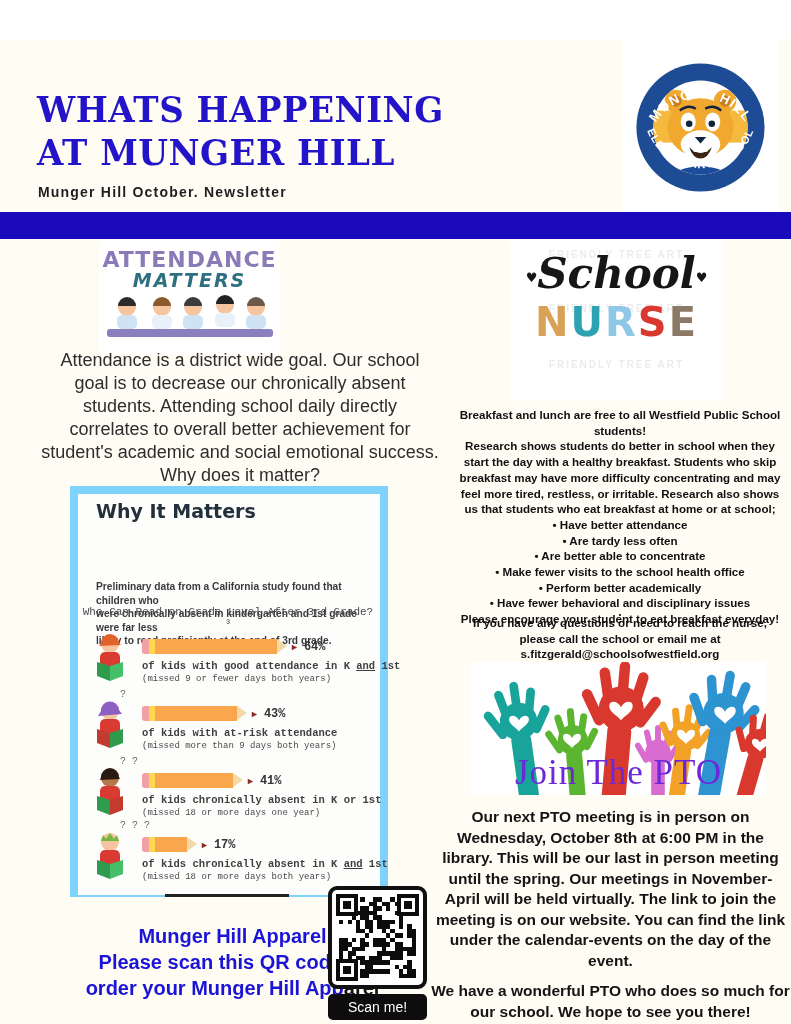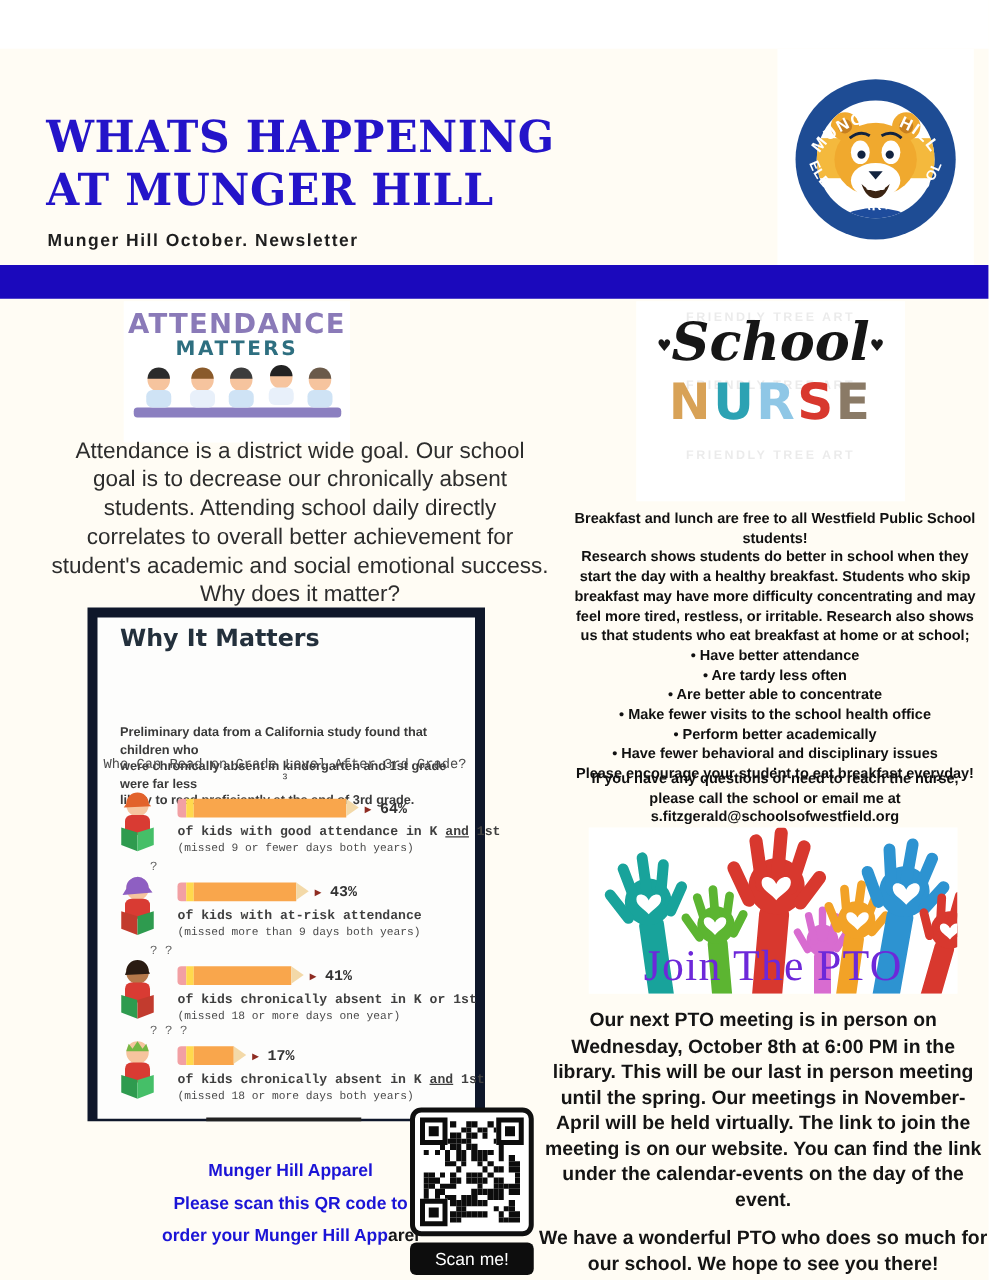--- a/index.html
+++ b/index.html
@@ -17,26 +17,26 @@
 
   .bar{position:absolute;left:0;width:791px;}
   .bar.blue{top:173px;height:27px;}
   .bar.yellow{top:985px;height:24px;}
 
   
   .att-img{position:absolute;left:99px;top:202px;width:181px;height:113px;background:#fff;
         text-align:center;overflow:hidden;}
   .att-img .l1{margin-top:6px;font-family:"DejaVu Sans",sans-serif;font-weight:bold;font-size:22px;
         letter-spacing:1px;color:#8A7AB8;}
-  .att-img .l2{font-family:"DejaVu Sans",sans-serif;font-weight:bold;font-size:16px;
-        letter-spacing:2px;color:#2E6F80;margin-top:-3px;}
+  .att-img .l2{font-family:"DejaVu Sans",sans-serif;font-weight:bold;font-size:19px;
+        letter-spacing:2px;color:#2E6F80;margin-top:-3px;font-style:italic;}
   .att-para{position:absolute;left:25px;top:310px;width:430px;text-align:center;font-size:18px;
         line-height:23px;color:#2d2d2d;white-space:pre-line;}
 
-  .info-card{position:absolute;left:70px;top:447px;width:318px;height:411px;background:#0f172a;}
+  .info-card{position:absolute;left:70px;top:447px;width:318px;height:411px;background:#7dd3fc;}
   .info-inner{position:absolute;left:8px;top:8px;right:8px;bottom:2px;background:#FDFDFC;}
   .info-head{position:absolute;left:18px;top:6px;font-family:"DejaVu Sans",sans-serif;
         font-weight:bold;font-size:19px;color:#23303c;}
   .info-para{position:absolute;left:18px;width:268px;font-size:10.2px;font-weight:bold;
         color:#3a3a3a;line-height:13.5px;white-space:pre-line;}
   .info-para.p1{top:36px;}
   .info-para.p2{top:86px;}
   .info-chart-title{position:absolute;left:4px;top:112px;width:292px;text-align:center;
         font-family:"Liberation Mono",monospace;font-size:11px;color:#4a4a4a;}
   .chart-row{position:absolute;left:14px;width:286px;height:64px;}
@@ -53,21 +53,21 @@
   .pencil-line .arrow{color:#8E2B21;font-size:9px;margin-left:3px;}
   .pencil-line .pct{font-family:"Liberation Mono",monospace;font-weight:bold;font-size:12px;
         color:#333;margin-left:5px;}
   .chart-row .cap{position:absolute;left:50px;top:30px;font-family:"Liberation Mono",monospace;
         font-size:10.5px;font-weight:bold;color:#3f3f3f;white-space:nowrap;}
   .chart-row .cap .u{text-decoration:underline;}
   .chart-row .sub{position:absolute;left:50px;top:44px;font-family:"Liberation Mono",monospace;
         font-size:9px;color:#4a4a4a;white-space:nowrap;}
   .info-bottom-line{position:absolute;left:165px;top:855px;width:124px;height:3px;background:#222;}
 
-  .apparel{position:absolute;left:35px;top:884px;width:395px;text-align:center;font-size:14px;
+  .apparel{position:absolute;left:35px;top:884px;width:395px;text-align:center;font-size:20px;
         font-weight:bold;line-height:26px;}
   .apparel .dark{color:#161616;}
 
   .qr-box{position:absolute;left:328px;top:847px;width:99px;height:103px;background:#fff;
         border:4px solid #101010;border-radius:9px;box-sizing:border-box;}
   .qr-grid{position:absolute;left:7px;top:7px;width:77px;height:81px;display:grid;
         grid-template-columns:repeat(18,1fr);grid-auto-rows:1fr;}
   .qr-grid div.on{background:#0c0c0c;}
   .finder{position:absolute;width:22px;height:22px;border:4px solid #0c0c0c;background:#fff;
         box-sizing:border-box;}

